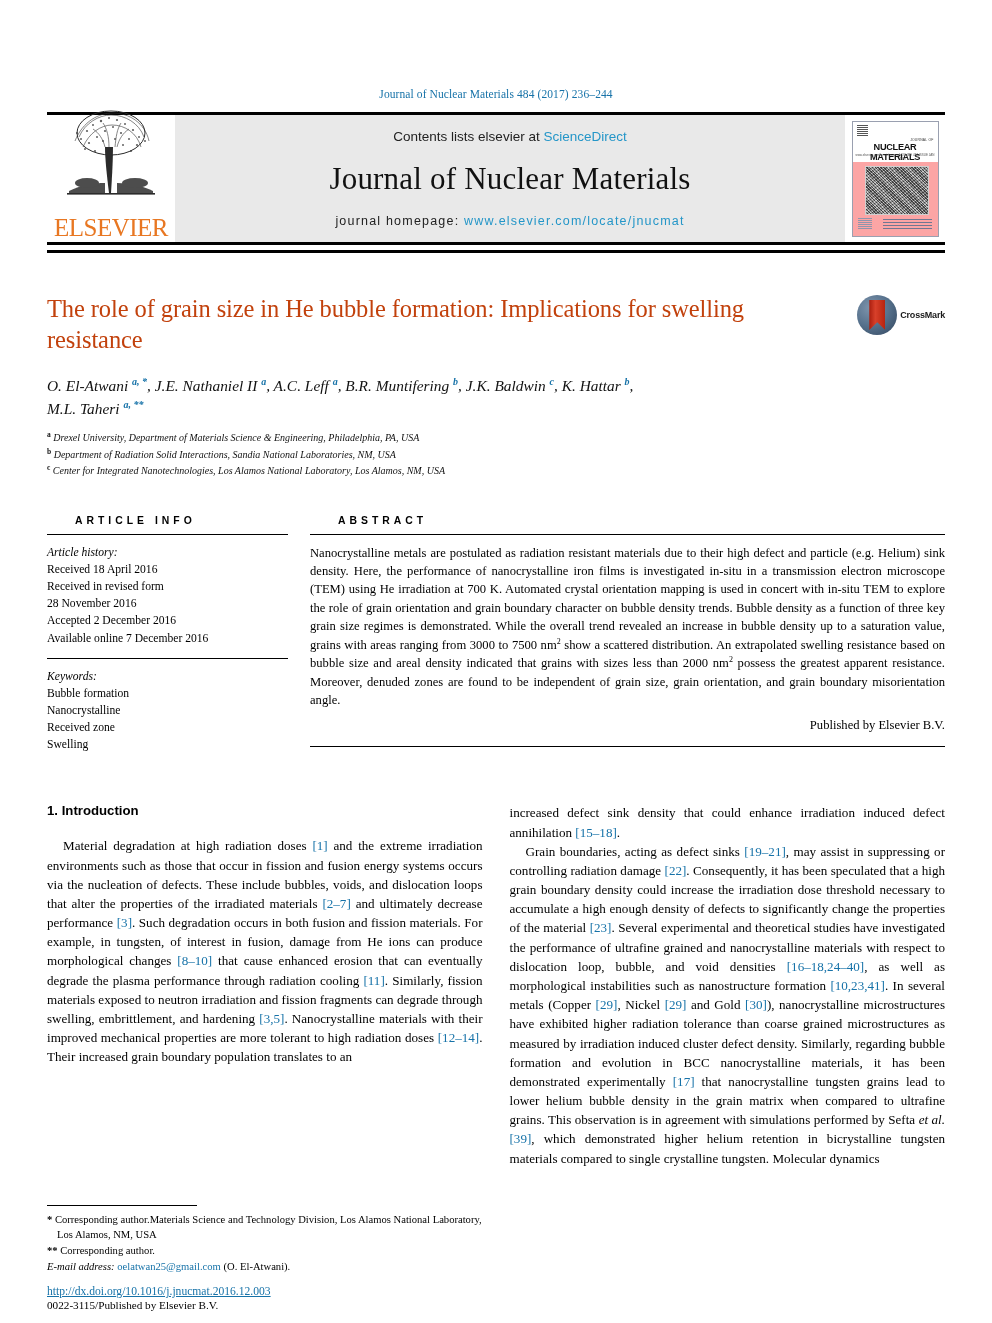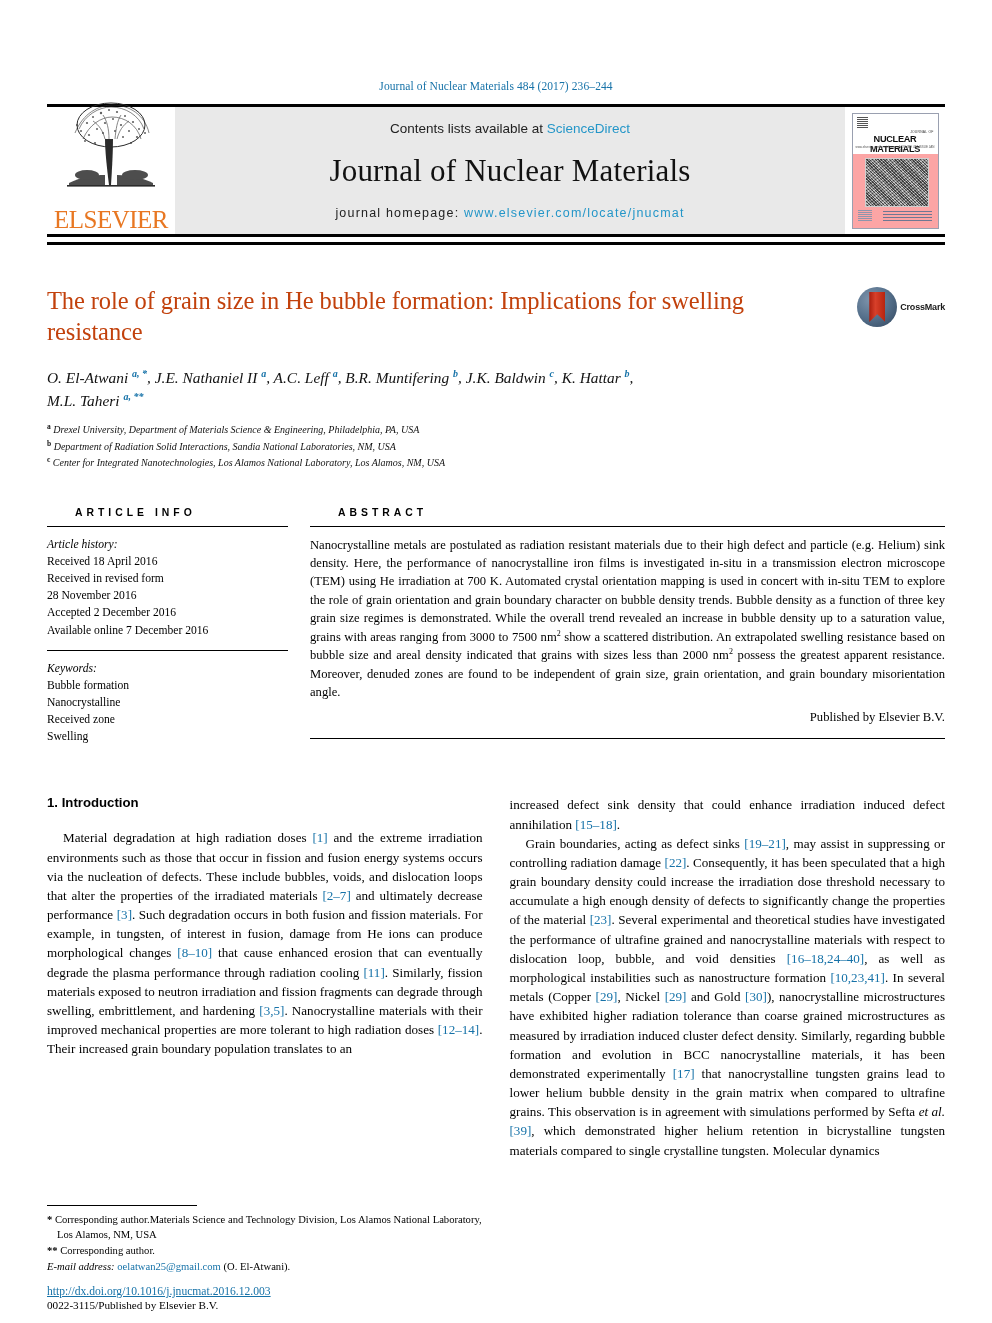--- a/index.html
+++ b/index.html
@@ -13,21 +13,21 @@
     font-family: "Liberation Serif", serif;
     color: #000000;
     position: relative;
     overflow: hidden;
   }
   .page {
     width: 992px;
     height: 1323px;
     position: relative;
     box-sizing: border-box;
-    padding: 8px 47px;
+    padding: 16px 47px;
   }
 
   
   .running-head {
     text-align: center;
     color: #1672a8;
     font-size: 11.5px;
     font-family: "Liberation Serif", serif;
     padding-top: 72px;
     letter-spacing: 0.1px;
@@ -425,21 +425,21 @@
             <ellipse cx="76" cy="76" rx="13" ry="5"></ellipse>
           </g>
           <rect x="8" y="86" width="88" height="1.6" fill="#2b2b2b"></rect>
         </svg>
       </div>
       <div class="elsevier-wordmark">ELSEVIER</div>
     </div>
 
     <div class="journal-banner">
       <div class="contents-line">
-        <span>Contents lists available at </span><span class="sd">ScienceDirect</span>
+        <span>Contents lists elsevier at </span><span class="sd">ScienceDirect</span>
       </div>
       <div class="journal-title">Journal of Nuclear Materials</div>
       <div class="homepage-line">
         <span>journal homepage: </span><span class="url">www.elsevier.com/locate/jnucmat</span>
       </div>
     </div>
 
     <div class="cover-block">
       <div class="cover">
         <div class="cov-top"></div>

